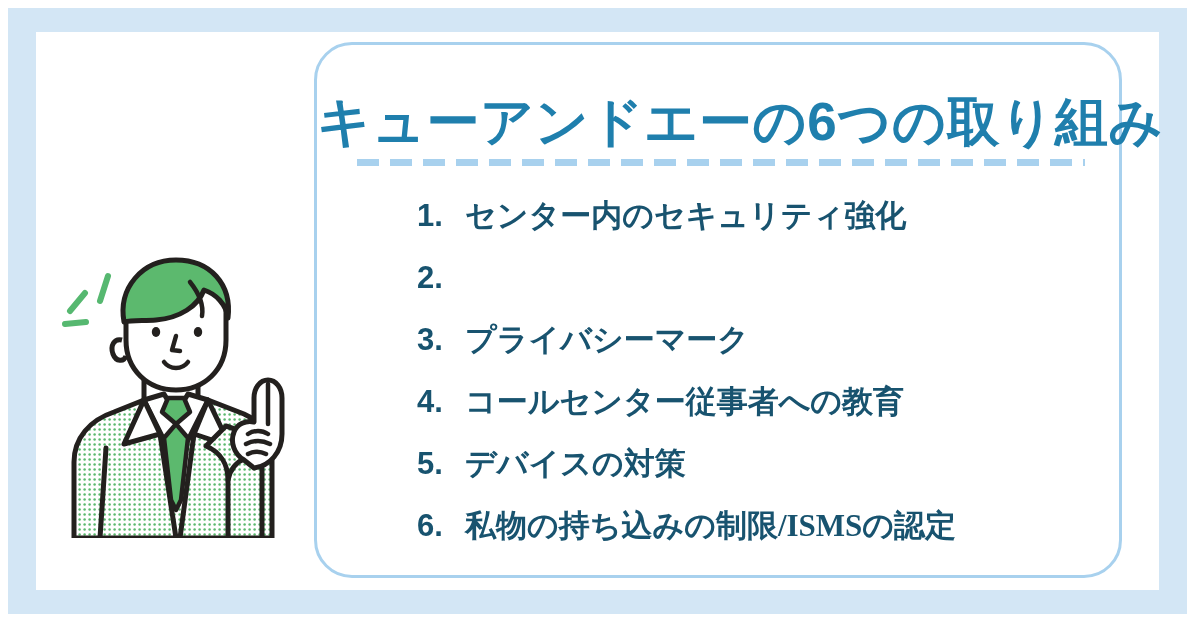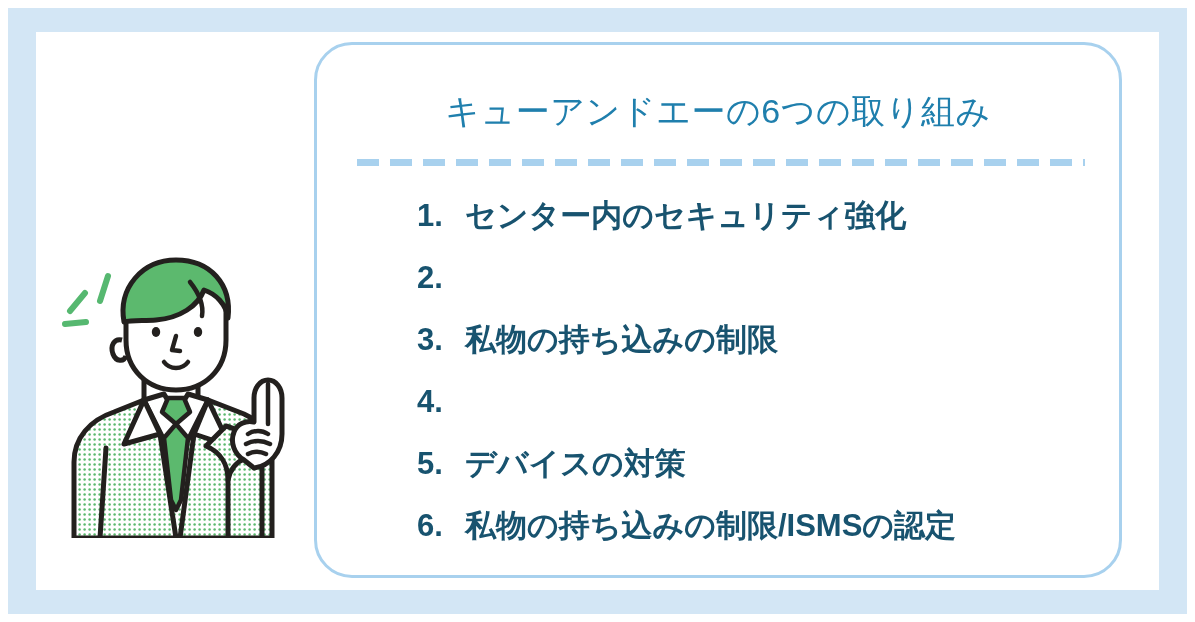--- a/index.html
+++ b/index.html
@@ -55,22 +55,22 @@
   }
 
   
   .card-title {
     position: absolute;
     left: 0;
     right: 0;
     top: 48px;
     text-align: center;
     color: #1f7fad;
-    font-size: 34px;
-    font-weight: normal;
+    font-size: 53px;
+    font-weight: bold;
     letter-spacing: 0.5px;
     line-height: 1.1;
     white-space: nowrap;
   }
 
   
   .divider {
     position: absolute;
     left: 40px;
     top: 114px;
@@ -106,20 +106,21 @@
   }
   .item-num {
     display: inline-block;
     width: 48px;
     flex: 0 0 48px;
     text-align: left;
     letter-spacing: 0px;
   }
   .item-text {
     display: inline-block;
+    font-family: Liberation Serif, serif;
   }
 
   
   .illustration {
     position: absolute;
     left: 48px;
     top: 248px;
     width: 262px;
     height: 290px;
   }
@@ -217,24 +218,25 @@
     <ul class="list">
       <li class="list-item">
         <span class="item-num">1.</span>
         <span class="item-text">センター内のセキュリティ強化</span>
       </li>
       <li class="list-item">
         <span class="item-num">2.</span>
       </li>
       <li class="list-item">
         <span class="item-num">3.</span>
-        <span class="item-text">私物の持ち込みの制限</span>
+        <span class="item-text">プライバシーマーク</span>
       </li>
       <li class="list-item">
         <span class="item-num">4.</span>
+        <span class="item-text">コールセンター従事者への教育</span>
       </li>
       <li class="list-item">
         <span class="item-num">5.</span>
         <span class="item-text">デバイスの対策</span>
       </li>
       <li class="list-item">
         <span class="item-num">6.</span>
         <span class="item-text">私物の持ち込みの制限/ISMSの認定</span>
       </li>
     </ul>

